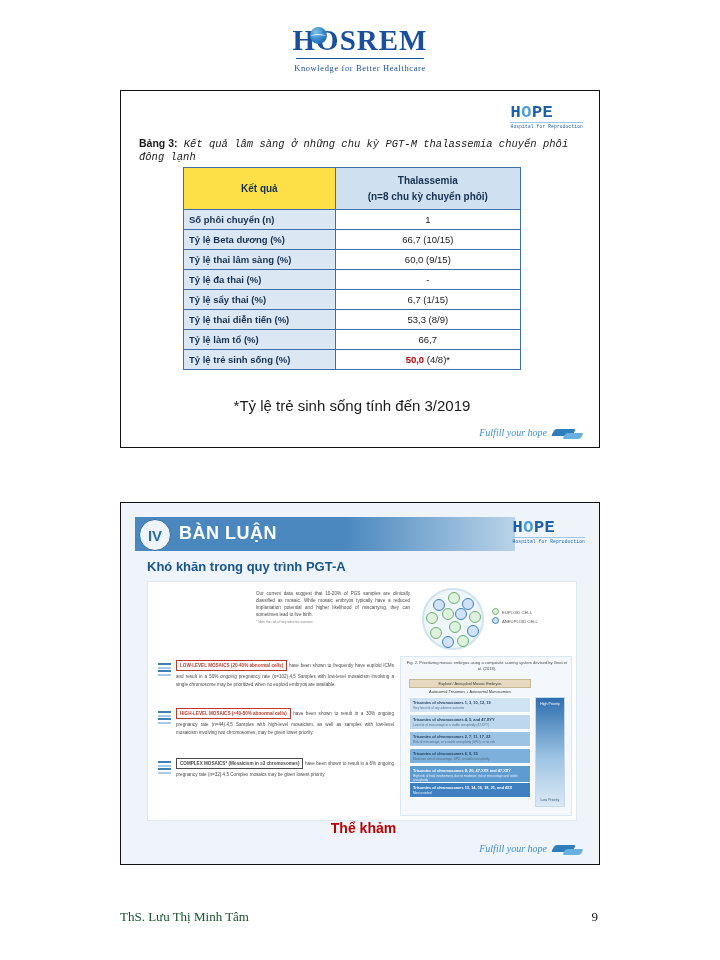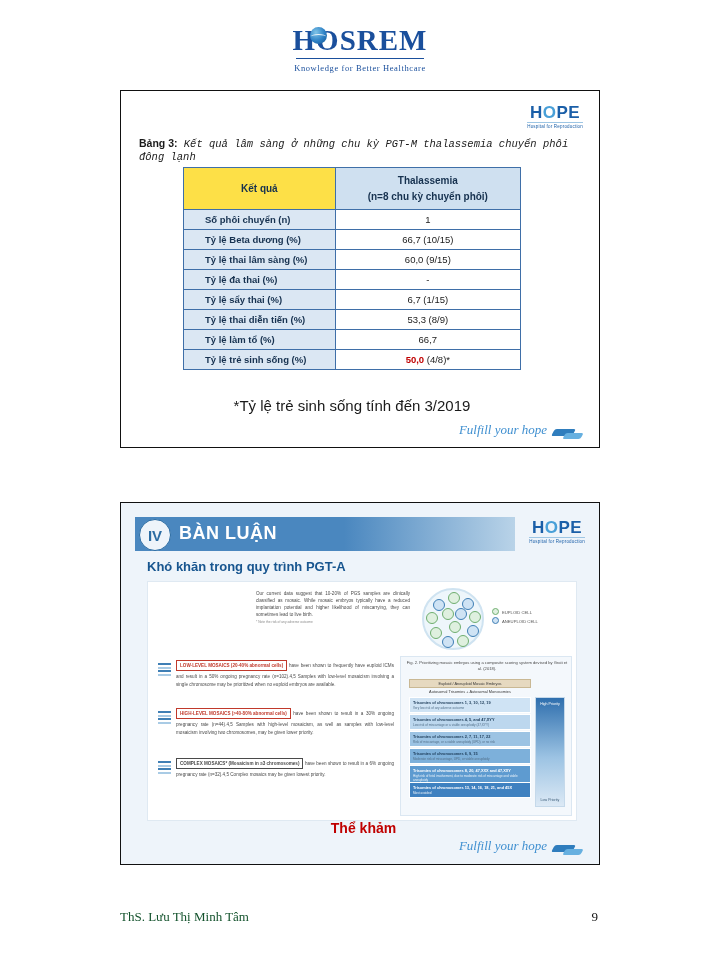--- a/index.html
+++ b/index.html
@@ -78,22 +78,21 @@
   }
   .slide1 {
     left: 120px;
     top: 90px;
     width: 480px;
     height: 358px;
   }
 
   .hope-logo {
     position: absolute;
-    font-family: Liberation Sans, sans-serif;
-    text-align: center;
+    font-family: Liberation Mono, monospace;
     line-height: 1;
   }
   .hope-logo .hope-word {
     font-size: 17px;
     font-weight: bold;
     color: #1b5fa8;
     letter-spacing: 0.5px;
   }
   .hope-logo .hope-word .hope-o {
     color: #49a0d8;
@@ -138,21 +137,21 @@
     top: 76px;
     width: 338px;
   }
   table.res {
     border-collapse: collapse;
     width: 100%;
     font-size: 9.5px;
   }
   table.res td {
     border: 1px solid #3f6fa8;
-    padding: 3px 21px;
+    padding: 3px 5px;
     vertical-align: middle;
     height: 13px;
   }
   table.res td.lbl {
     background: #dbe7f3;
     font-weight: bold;
     color: #16314f;
     width: 45%;
   }
   table.res td.val {
@@ -182,21 +181,21 @@
     width: 338px;
     text-align: center;
     font-size: 15px;
     color: #1a1a1a;
   }
 
   .fulfill {
     position: absolute;
     font-family: "Liberation Serif", serif;
     font-style: italic;
-    font-size: 13px;
+    font-size: 10px;
     color: #3f8fd0;
     text-align: right;
   }
   .slide1 .fulfill { right: 52px; bottom: 9px; }
   .ribbon {
     position: absolute;
     width: 30px;
     height: 13px;
   }
   .ribbon::before {

